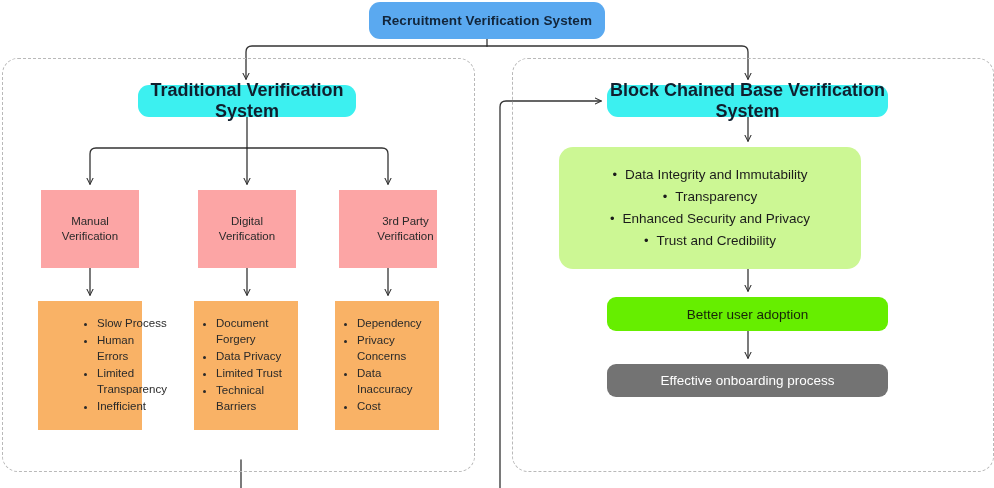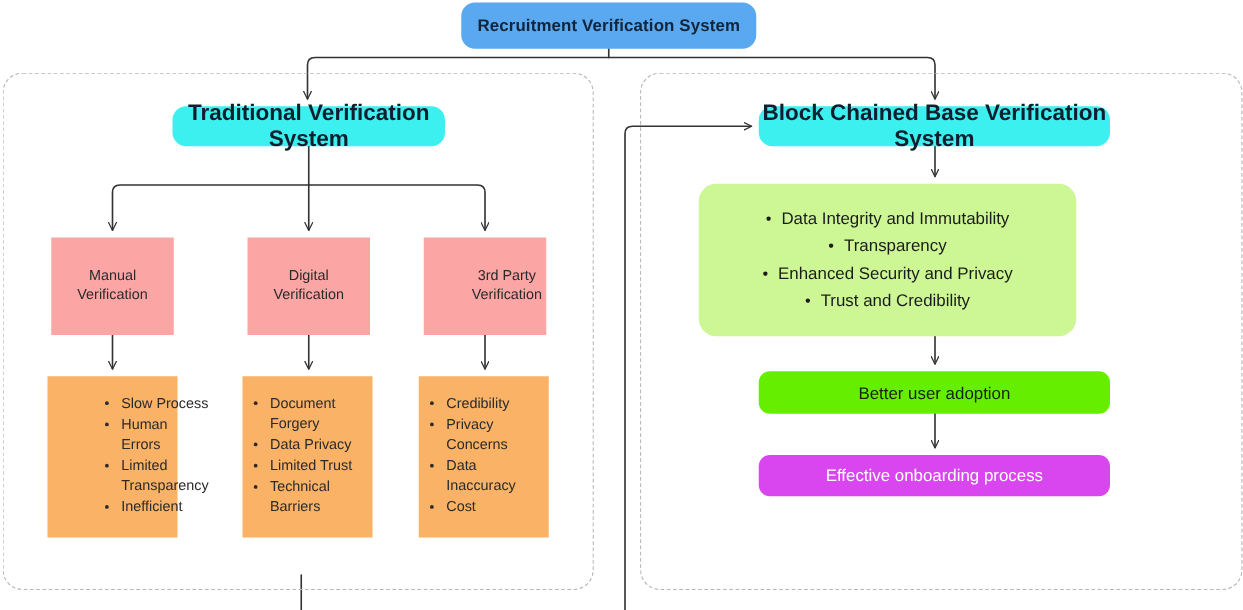--- a/index.html
+++ b/index.html
@@ -79,21 +79,21 @@
   .benefits .row{display:block;width:100%;text-align:center;}
   .benefits .row::before{content:"\2022";margin-right:8px;font-size:13px;}
   
   .green-mid{
     left:607px;top:297px;width:281px;height:34px;
     background:#66ee00;border-radius:9px;
     font-size:13.5px;color:#17240a;
   }
   .green-dark{
     left:607px;top:364px;width:281px;height:33px;
-    background:#d946ef;border-radius:9px;
+    background:#737373;border-radius:9px;
     font-size:13.5px;color:#ffffff;
   }
 </style>
 </head>
 <body>
 
 <svg id="canvas" viewBox="0 0 994 488" xmlns="http://www.w3.org/2000/svg">
   <defs>
     <marker id="arrow" viewBox="0 0 10 10" refX="8.5" refY="5" markerWidth="5.5" markerHeight="5.5" orient="auto-start-reverse">
       <path d="M 0 0.6 L 9 5 L 0 9.4" fill="none" stroke="#333" stroke-width="1.4" stroke-linecap="round" stroke-linejoin="round"></path>
@@ -163,21 +163,21 @@
 <div class="node orange orange-2">
   <ul>
     <li>Document Forgery</li>
     <li>Data Privacy</li>
     <li>Limited Trust</li>
     <li>Technical Barriers</li>
   </ul>
 </div>
 <div class="node orange orange-3">
   <ul>
-    <li>Credibility</li>
+    <li>Dependency</li>
     <li>Privacy Concerns</li>
     <li>Data Inaccuracy</li>
     <li>Cost</li>
   </ul>
 </div>
 
 <div class="node benefits">
   <span class="row">Data Integrity and Immutability</span>
   <span class="row">Transparency</span>
   <span class="row">Enhanced Security and Privacy</span>

